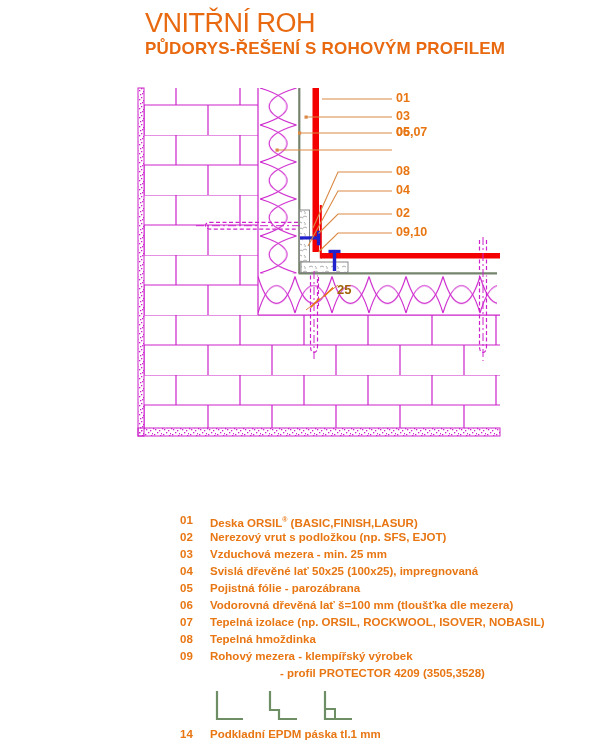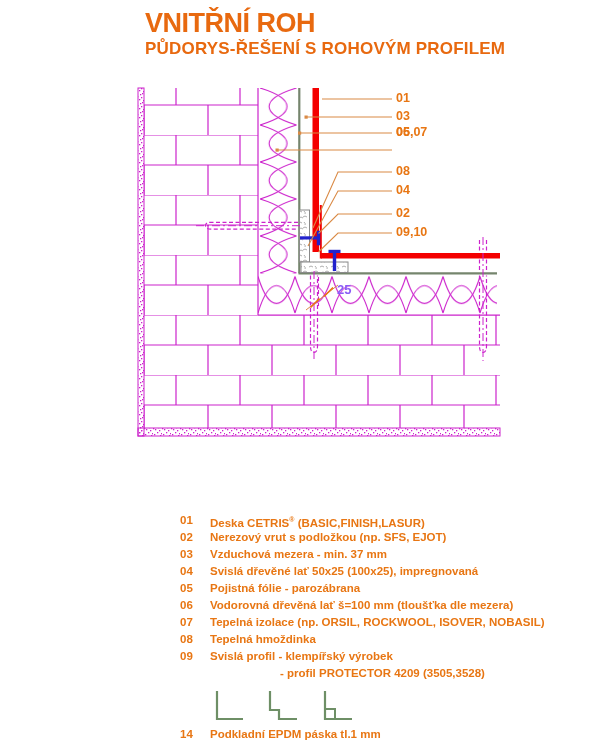--- a/index.html
+++ b/index.html
@@ -1,26 +1,26 @@
 <!DOCTYPE html>
 <html><head>
 <meta charset="utf-8">
 <style>
   html,body{margin:0;padding:0;background:#ffffff;}
   .page{position:relative;width:614px;height:750px;background:#fff;overflow:hidden;
         font-family:"Liberation Sans","DejaVu Sans",sans-serif;}
-  .title{position:absolute;left:145px;top:8px;font-size:27px;font-weight:bold;
+  .title{position:absolute;left:145px;top:8px;font-size:27px;font-weight:normal;
          color:#E8690F;letter-spacing:-0.5px;white-space:nowrap;}
   .subtitle{position:absolute;left:145px;top:39px;font-size:17px;font-weight:bold;
             color:#E8690F;letter-spacing:0.2px;white-space:nowrap;}
   .drawing{position:absolute;left:0;top:0;}
   .callout{position:absolute;left:396px;font-size:12.5px;font-weight:bold;
            color:#E87613;white-space:nowrap;line-height:13px;}
   .dim{position:absolute;left:337px;top:283px;font-size:13px;font-weight:bold;
-       color:#8b5cf6;line-height:13px;}
+       color:#a16207;line-height:13px;}
   .lrow{position:absolute;left:0;width:614px;font-size:11.5px;font-weight:bold;
         color:#E87613;line-height:14px;white-space:nowrap;}
   .lno{position:absolute;left:180px;}
   .ltxt{position:absolute;left:210px;}
   .ltxt2{position:absolute;left:280px;}
   .sup{font-size:7px;vertical-align:super;}
   .profiles{position:absolute;left:195px;top:686px;}
 </style>
 </head>
 <body>
@@ -144,29 +144,29 @@
   <div class="callout" style="top:165px">08</div>
   <div class="callout" style="top:184px">04</div>
   <div class="callout" style="top:207px">02</div>
   <div class="callout" style="top:226px">09,10</div>
 
   <div class="dim">25</div>
 
   <div>
     <div class="lrow" style="top:513px">
       <span class="lno">01</span>
-      <span class="ltxt"><span>Deska CETRIS</span><span class="sup">®</span><span> (BASIC,FINISH,LASUR)</span></span>
+      <span class="ltxt"><span>Deska ORSIL</span><span class="sup">®</span><span> (BASIC,FINISH,LASUR)</span></span>
     </div>
     <div class="lrow" style="top:530px">
       <span class="lno">02</span>
         <span class="ltxt">Nerezový vrut s podložkou (np. SFS, EJOT)</span>
     </div>
     <div class="lrow" style="top:547px">
       <span class="lno">03</span>
-        <span class="ltxt">Vzduchová mezera - min. 37 mm</span>
+        <span class="ltxt">Vzduchová mezera - min. 25 mm</span>
     </div>
     <div class="lrow" style="top:564px">
       <span class="lno">04</span>
         <span class="ltxt">Svislá dřevěné lať 50x25 (100x25), impregnovaná</span>
     </div>
     <div class="lrow" style="top:581px">
       <span class="lno">05</span>
         <span class="ltxt">Pojistná fólie - parozábrana</span>
     </div>
     <div class="lrow" style="top:598px">
@@ -176,21 +176,21 @@
     <div class="lrow" style="top:615px">
       <span class="lno">07</span>
         <span class="ltxt">Tepelná izolace (np. ORSIL, ROCKWOOL, ISOVER, NOBASIL)</span>
     </div>
     <div class="lrow" style="top:632px">
       <span class="lno">08</span>
         <span class="ltxt">Tepelná hmoždinka</span>
     </div>
     <div class="lrow" style="top:649px">
       <span class="lno">09</span>
-        <span class="ltxt">Svislá profil - klempířský výrobek</span>
+        <span class="ltxt">Rohový mezera - klempířský výrobek</span>
     </div>
     <div class="lrow" style="top:666px">
       <span class="ltxt2">- profil PROTECTOR 4209 (3505,3528)</span>
     </div>
     <div class="lrow" style="top:727px">
       <span class="lno">14</span>
         <span class="ltxt">Podkladní EPDM páska tl.1 mm</span>
     </div>
   </div>
 

